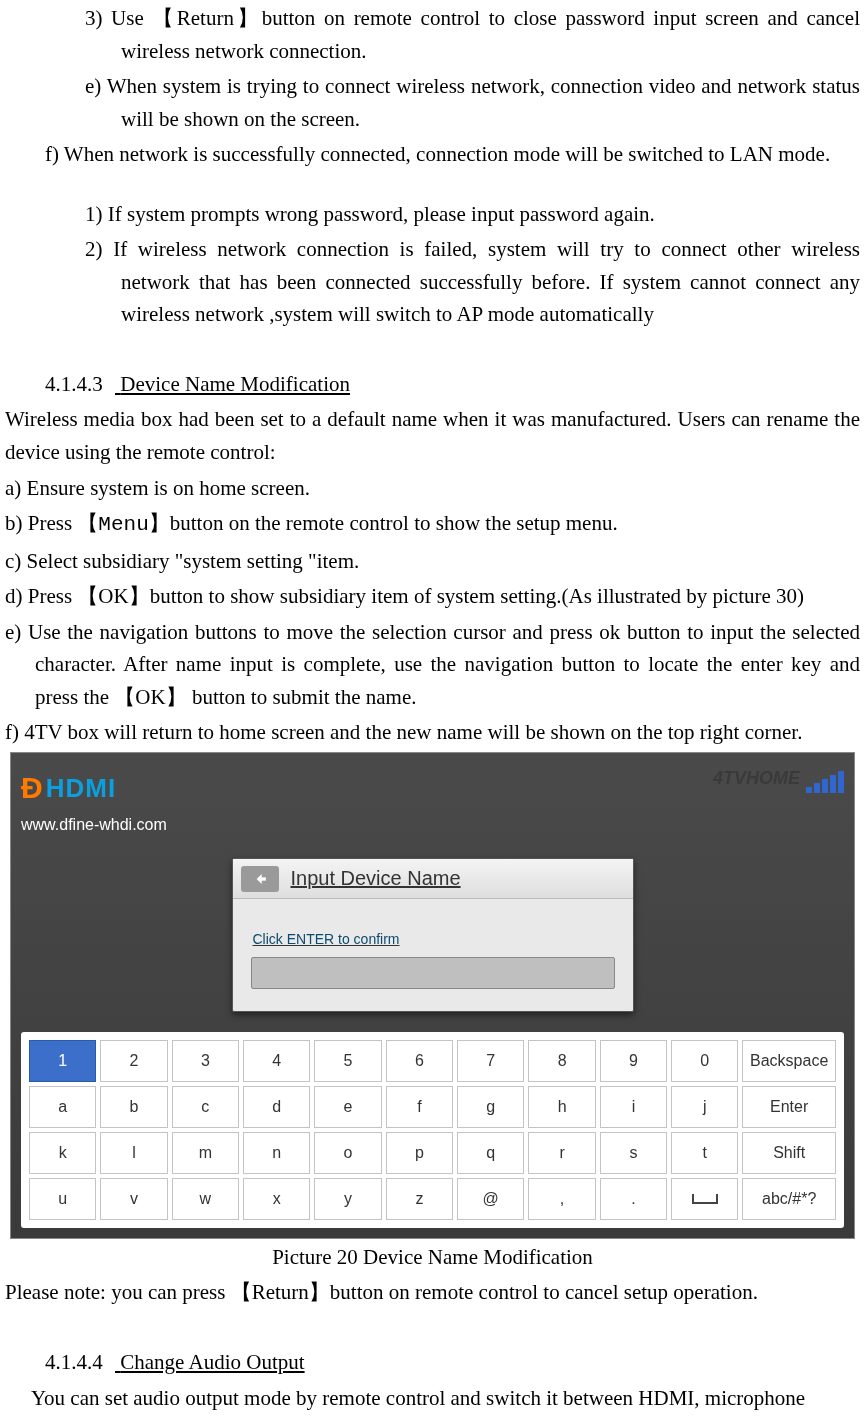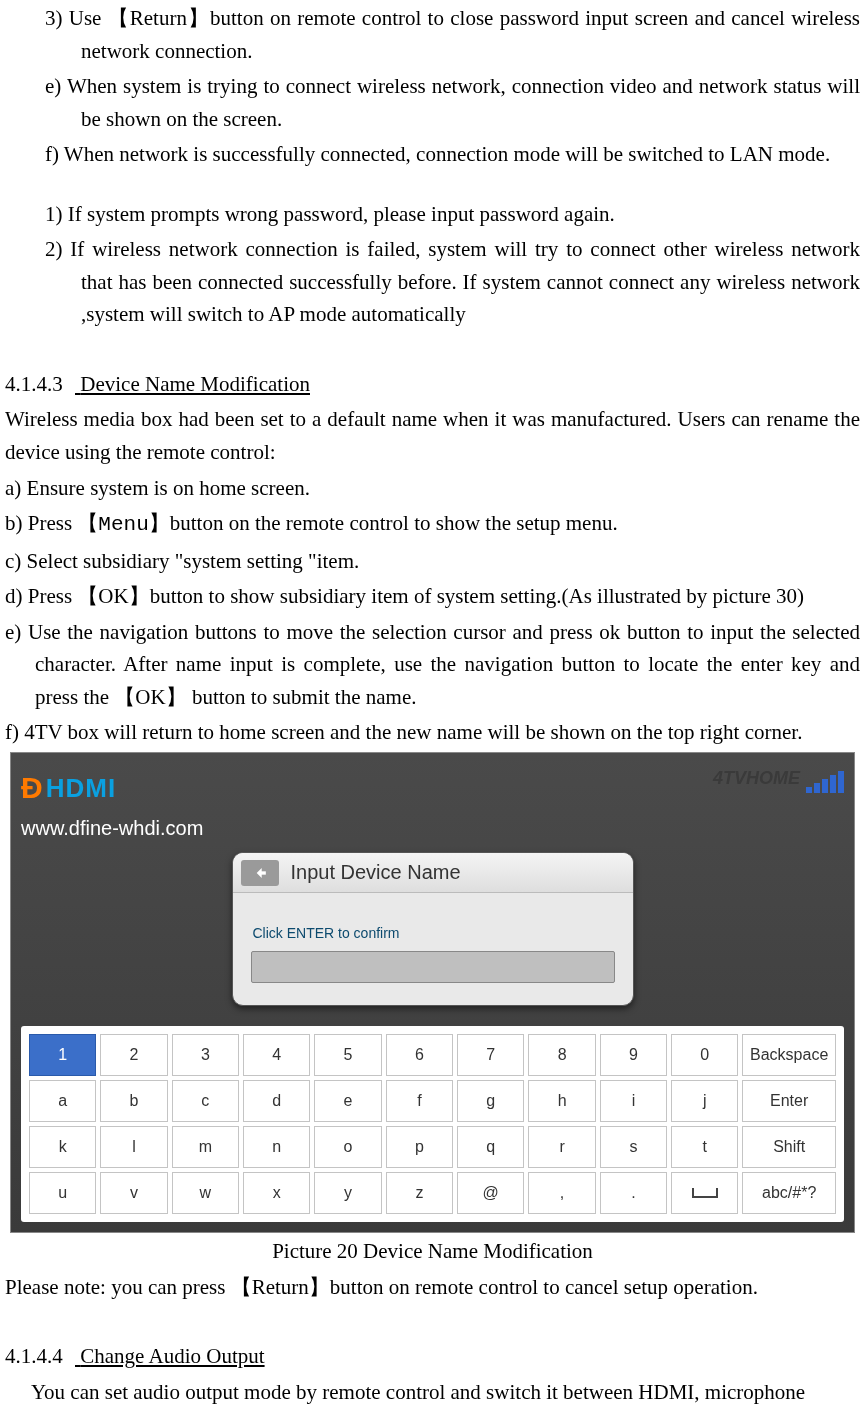--- a/index.html
+++ b/index.html
@@ -9,21 +9,21 @@
     color: #000;
     font-family: "Times New Roman", Times, serif;
     font-size: 21px;
     line-height: 1.55;
   }
   .page {
     width: 865px;
     box-sizing: border-box;
     padding: 0 5px 10px 5px;
   }
-  .indent-1 { }
+  .indent-1 { margin-left: 40px; }
   .para-hang { padding-left: 76px; text-indent: -36px; text-align: justify; }
   .para-hang-short { padding-left: 76px; text-indent: 0; text-align: justify; }
   .para-hang0 { padding-left: 30px; text-indent: -30px; text-align: justify; }
   .para-flat { text-align: justify; }
   .mono { font-family: "Courier New", monospace; }
   .section-num { display: inline-block; width: 70px; }
   .section-head { margin-top: 12px; text-decoration: underline; }
   .spacer { height: 22px; }
   .caption { text-align: center; }
   p { margin: 2px 0 3px 0; }
@@ -38,36 +38,37 @@
     padding: 12px 10px 10px 10px;
     font-family: Arial, Helvetica, sans-serif;
   }
   .fig-topbar {
     display: flex;
     justify-content: space-between;
     align-items: flex-start;
   }
   .logo-block { color: #0aa0e0; font-size: 26px; font-weight: bold; letter-spacing: 1px; display:flex; align-items:center; }
   .logo-d { color:#ff7a00; font-size:30px; font-weight:bold; margin-right:2px; }
-  .logo-sub { color: #fff; font-size: 20px; letter-spacing: 0; margin-top:2px; }
+  .logo-sub { color: #fff; font-size: 16px; letter-spacing: 0; margin-top:2px; }
   .status-right { display:flex; align-items:flex-end; gap:6px; color:#3a3a3a; font-size:18px; font-style: italic; font-weight:bold; }
   .bars { display:flex; align-items:flex-end; gap:2px; }
   .bar { width:6px; background:#2f66d0; }
   .b1{height:6px}.b2{height:10px}.b3{height:14px}.b4{height:18px}.b5{height:22px}
 
   .popup {
     width: 400px;
-    margin: 8px auto 20px auto;
+    margin: 20px auto 20px auto;
     background: #e9e9e9;
     border: 1px solid #555;
     box-shadow: 0 3px 6px rgba(0,0,0,0.5);
-    border-radius: 11px;
+    border-radius: 2px;
     overflow: hidden;
     font-size: 20px;
     color: #333;
+    text-decoration: underline;
   }
   .popup-head {
     display:flex; align-items:center; gap:12px;
     background: linear-gradient(#f4f4f4,#dedede);
     padding: 4px 8px;
     border-bottom: 1px solid #bbb;
   }
   .back-chip {
     width: 38px; height: 26px; background:#9a9a9a; border-radius:3px;
     display:flex; align-items:center; justify-content:center;

